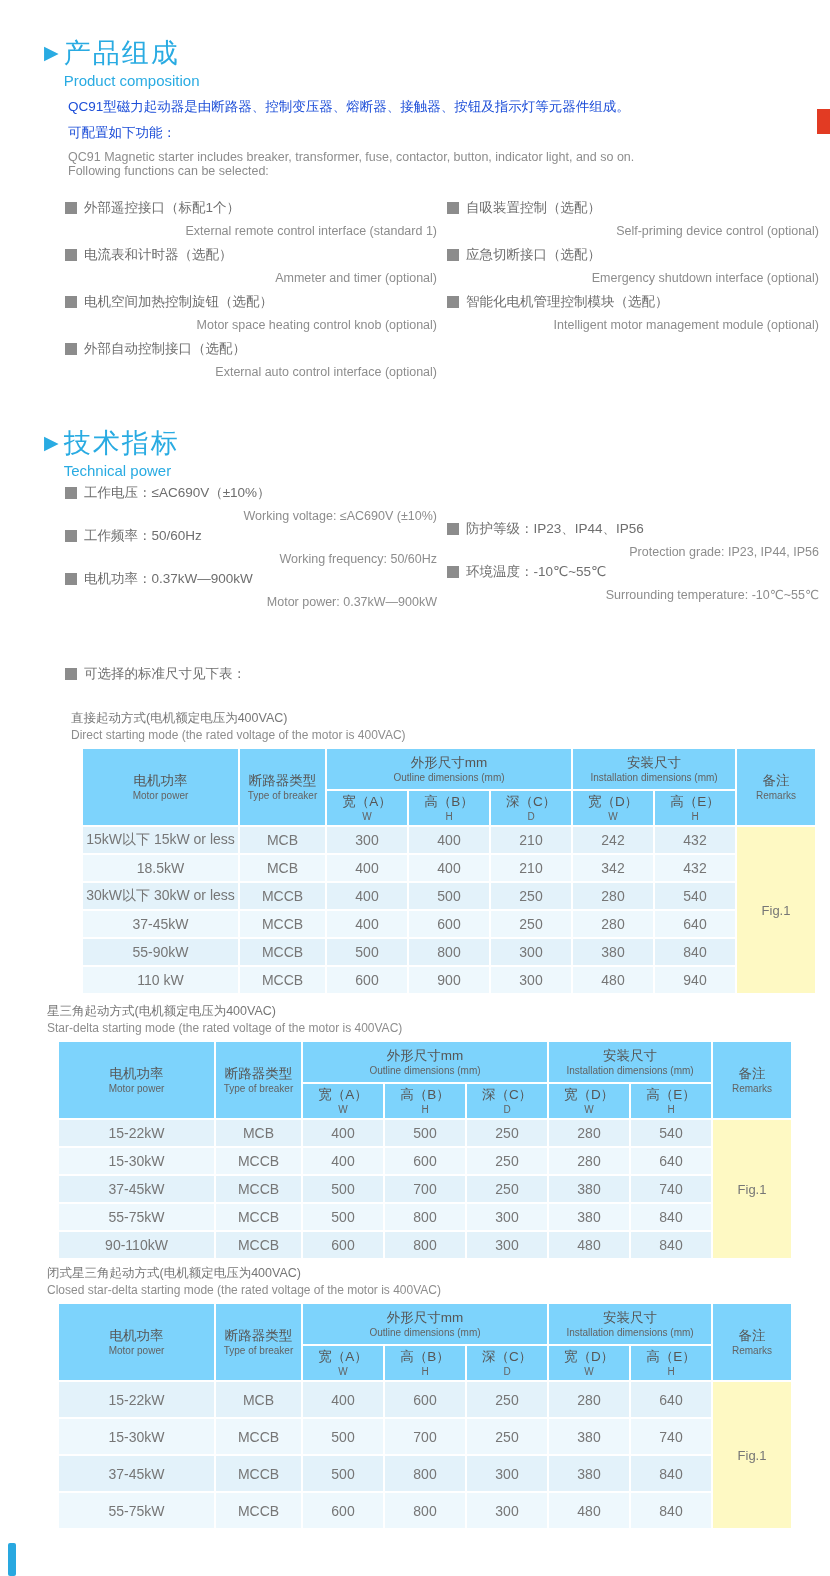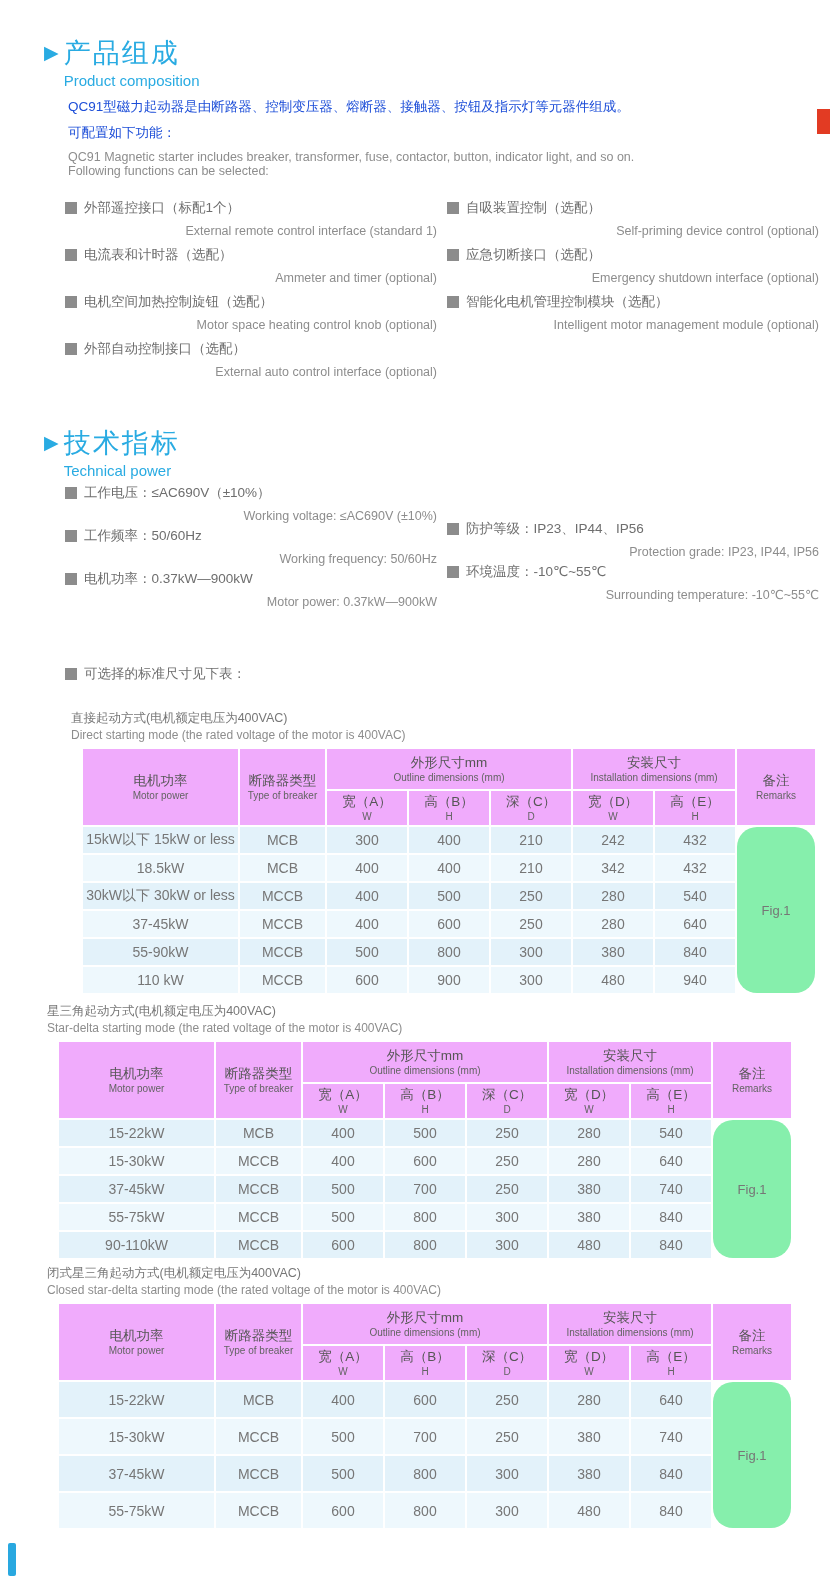--- a/index.html
+++ b/index.html
@@ -26,28 +26,28 @@
   .en-line{margin:6px 0 0 19px;font-size:12.5px;color:#8d8d8d;line-height:16px;white-space:nowrap;text-align:right;}
 
   
   .note{position:absolute;left:65px;top:665px;}
 
   
   .tblock{position:absolute;left:47px;width:730px;}
   .tcap-zh{font-size:12.5px;color:#777;line-height:17px;white-space:nowrap;}
   .tcap-en{font-size:12px;color:#8d8d8d;line-height:17px;white-space:nowrap;}
   .dim-table{margin-left:10px;margin-top:3px;width:718px;border-collapse:separate;border-spacing:2px;table-layout:fixed;}
-  .dim-table th{background:#f0abfc;font-weight:normal;color:#565656;padding:0;}
+  .dim-table th{background:#7dd3fc;font-weight:normal;color:#565656;padding:0;}
   .dim-table thead .grp-zh{font-size:13.5px;line-height:17px;}
   .dim-table thead .grp-en{font-size:10px;line-height:14px;color:#636363;}
   .dim-table thead tr.r1 th{height:40px;}
   .dim-table thead tr.r2 th{height:34px;}
   .dim-table td{background:#e3f2fa;text-align:center;color:#767676;font-size:14px;padding:0;}
   .dim-table tbody tr:nth-child(even) td{background:#eef8fd;}
-  .dim-table td.remark{background:#86efac;font-size:13px;border-radius:20px;}
+  .dim-table td.remark{background:#fef9c3;font-size:13px;}
   .t12 tbody tr{height:26px;}
   .t3 tbody tr{height:35px;}
 
   
   .red-tab{position:absolute;right:0;top:109px;width:13px;height:25px;background:#e23b23;}
   .blue-bar{position:absolute;left:8px;top:1543px;width:8px;height:33px;background:#29a8e0;border-radius:2px;}
 </style>
 </head>
 <body>
 

